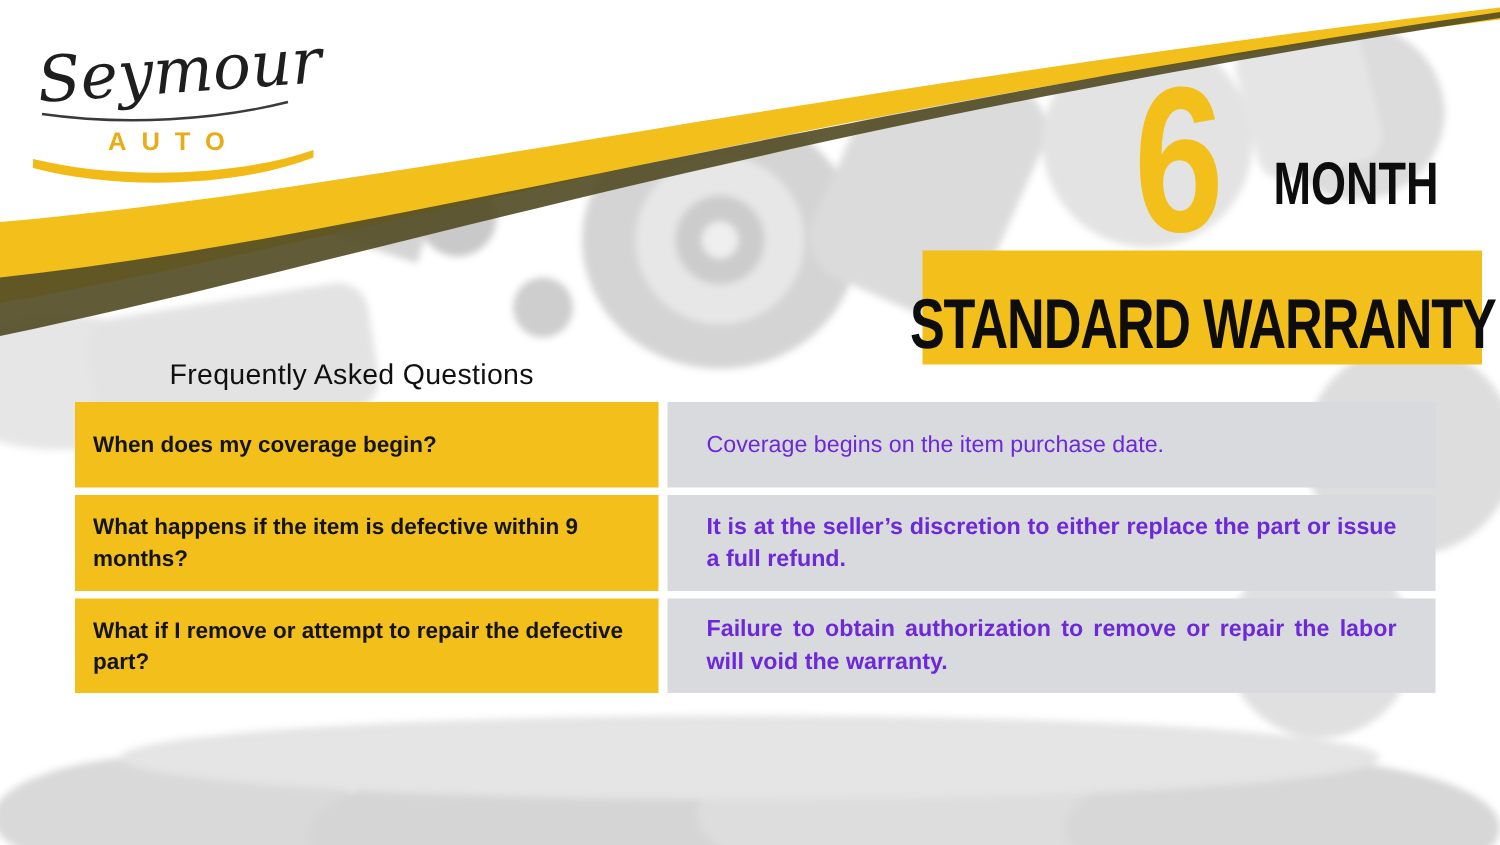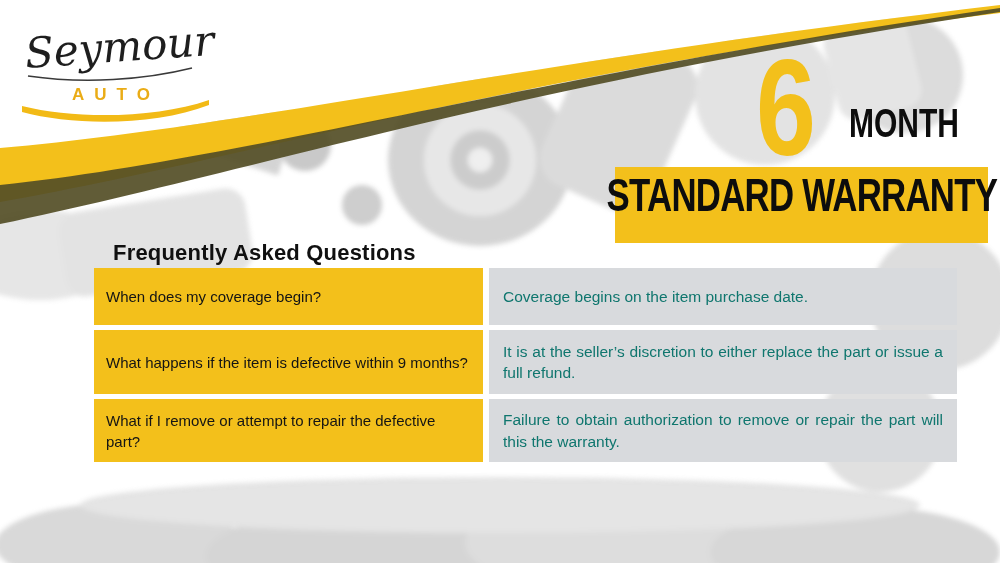--- a/index.html
+++ b/index.html
@@ -14,44 +14,44 @@
     color:var(--yellow); font-size:138px; font-weight:800; line-height:1;
     transform:scaleX(0.78); transform-origin:left top; letter-spacing:-4px;
   }
   .month{
     position:absolute; left:849px; top:103px; width:130px;
     color:#0d0d0d; font-size:40px; font-weight:800; line-height:1;
     transform:scaleX(0.75); transform-origin:left top; letter-spacing:0px;
   }
   .warranty-box{
     position:absolute; left:615px; top:167px; width:373px; height:76px;
-    background:var(--yellow); display:flex; align-items:flex-start; justify-content:center;
+    background:var(--yellow); display:flex; align-items:flex-end; justify-content:center;
   }
   .warranty-box .txt{
     color:#0d0d0d; font-size:47px; font-weight:800; white-space:nowrap;
     transform:scaleX(0.74); transform-origin:center; letter-spacing:-1px;
   }
   
   .faq-heading{
     position:absolute; left:113px; top:240px;
-    font-size:22px; font-weight:bold; color:#101010; letter-spacing:0.2px;
+    font-size:19px; font-weight:normal; color:#101010; letter-spacing:0.2px;
   }
   .faq-table{position:absolute; left:50px; top:268px; width:907px;}
   .faq-row{display:flex; margin-bottom:5px;}
   .faq-q{
     width:365px; background:var(--yellow); color:#141414;
-    font-size:15px; font-weight:normal; line-height:1.4;
-    padding:0 12px; display:flex; align-items:center; flex:none;margin-left:44px;
+    font-size:15px; font-weight:bold; line-height:1.4;
+    padding:0 12px; display:flex; align-items:center; flex:none;
   }
   .faq-a{
-    flex:1; background:var(--gray-cell); color:#0f766e; margin-left:6px;
-    font-size:15.5px; line-height:1.38; padding:6px 14px;
+    flex:1; background:var(--gray-cell); color:#6d28d9; margin-left:6px;
+    font-size:15.5px; line-height:1.38; padding:6px 26px;
     display:flex; align-items:center;
   }
-  .faq-a.justify p{text-align:justify;}
+  .faq-a.justify p{text-align:justify;font-weight:bold;}
   .faq-a p{margin:0; width:100%;}
   .r1{height:57px;} .r2{height:64px;} .r3{height:60px;} .r4{height:63px;justify-content:flex-end;}
 </style>
 </head>
 <body>
 
 <div class="page" style="--yellow:#F3C01B; --gray-cell:#D8DADD;">
 
   <svg class="bg" viewBox="0 0 1000 563" aria-hidden="true">
     <defs>
@@ -115,18 +115,18 @@
     </div>
     <div class="faq-row r2">
       <div class="faq-q">What happens if the item is defective within 9 months?</div>
       <div class="faq-a justify">
           <p>It is at the seller’s discretion to either replace the part or issue a full refund.</p>
         </div>
     </div>
     <div class="faq-row r4">
       <div class="faq-q">What if I remove or attempt to repair the defective part?</div>
       <div class="faq-a justify">
-          <p>Failure to obtain authorization to remove or repair the part will this the warranty.</p>
+          <p>Failure to obtain authorization to remove or repair the labor will void the warranty.</p>
         </div>
     </div>
   </div>
 
 </div>
 
 </body></html>

